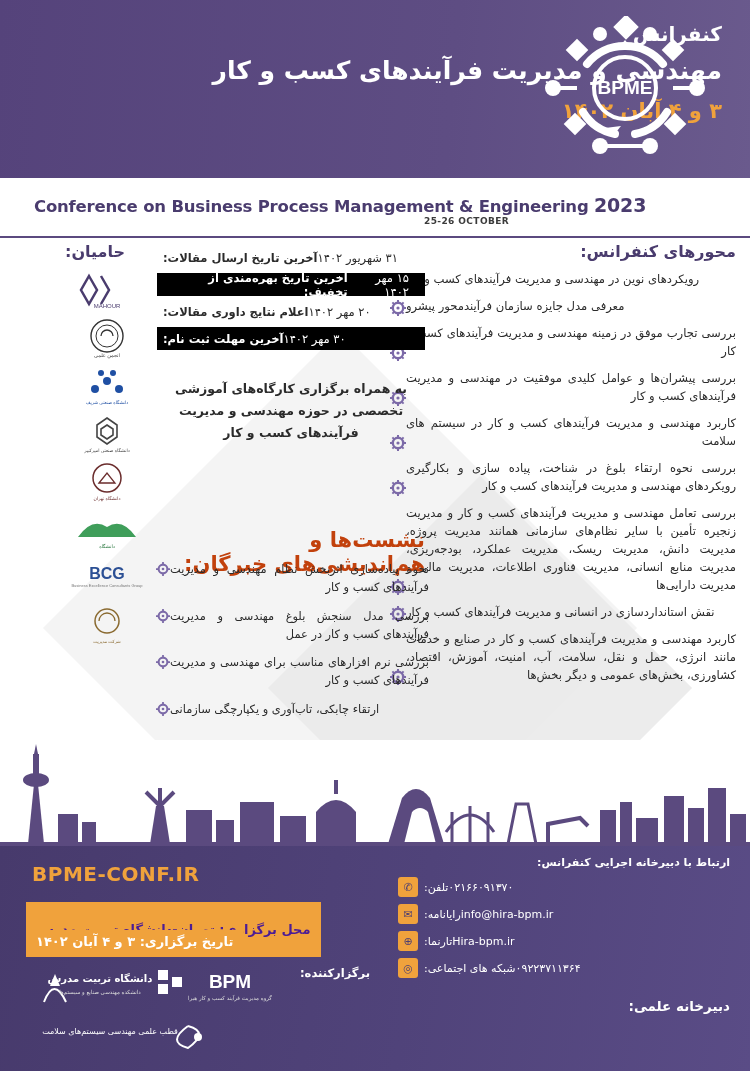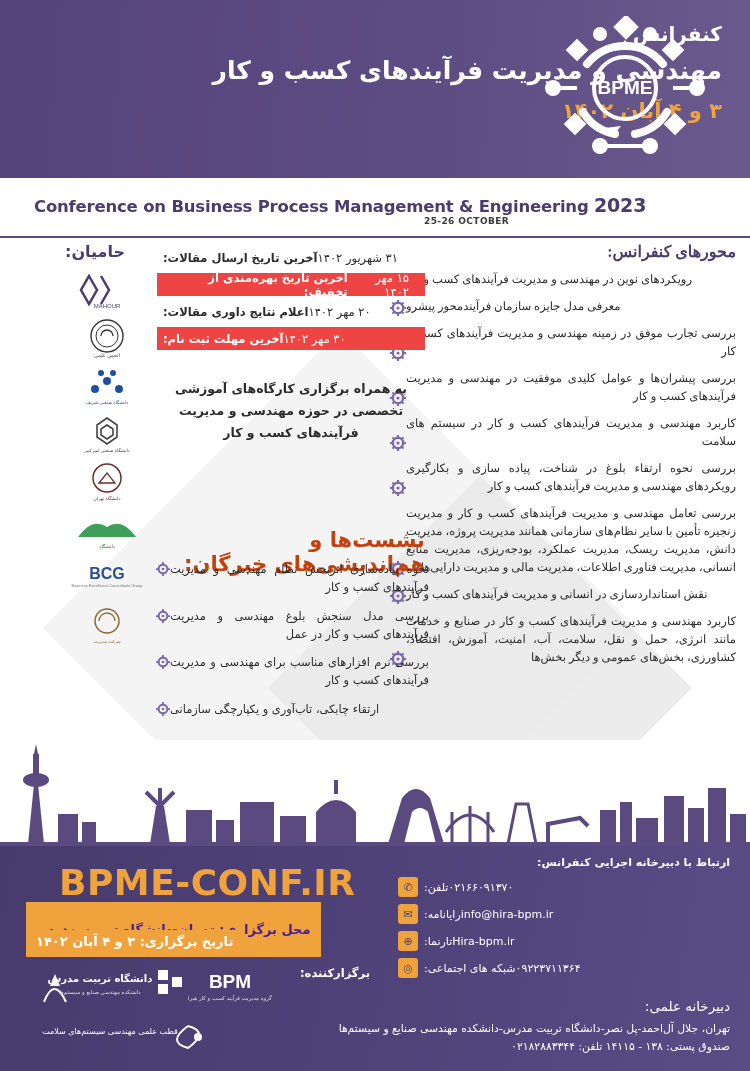--- a/index.html
+++ b/index.html
@@ -78,21 +78,20 @@
   }
   .chev1 { width: 420px; height: 420px; top: 180px; left: 130px;
            transform: rotate(45deg); background: #f2f2f2; }
   .chev2 { width: 300px; height: 300px; top: 300px; left: 330px;
            transform: rotate(45deg); background: #e9e9e9; }
 
   
   .topics {
     position: absolute; top: 4px; right: 14px;
     width: 352px;
-    font-family: Liberation Serif, serif;
   }
   .topics h2 {
     font-size: 16px; font-weight: bold; color: #4a3c6e;
     text-align: right; margin-bottom: 10px;
   }
   .topic-row {
     display: flex; flex-direction: row-reverse;
     align-items: flex-end;
     margin-bottom: 9px;
   }
@@ -120,21 +119,21 @@
     display: flex; align-items: center; justify-content: center;
   }
 
   
   .dates { position: absolute; top: 8px; left: 118px; width: 268px; }
   .date-row {
     display: flex; flex-direction: row-reverse; align-items: center;
     height: 23px; margin-bottom: 4px; padding: 0 6px;
     justify-content: flex-start;
   }
-  .date-row.hl { background: #ef4444; }
+  .date-row.hl { background: #000000; }
   .date-lbl { font-size: 11.5px; color: #2b2b2b; font-weight: bold; }
   .date-val { font-size: 11.5px; color: #2b2b2b; font-weight: normal; margin-right: 10px; }
   .date-row.hl .date-lbl, .date-row.hl .date-val { color: #ffffff; }
 
   .workshop-note {
     position: absolute; top: 140px; left: 118px; width: 268px;
     font-size: 12.5px; font-weight: bold; color: #2b2b2b;
     line-height: 1.75; text-align: center; direction: rtl;
   }
 
@@ -162,22 +161,22 @@
   
   .footer {
     position: absolute; top: 846px; left: 0;
     width: 750px; height: 225px;
     background: #4d3f73;
     background: linear-gradient(100deg, #473a6c 0%, #50437a 55%, #5a4c86 100%);
     color: #fff; overflow: hidden;
   }
   .site-url {
     position: absolute; top: 16px; left: 32px;
-    font-size: 36px; font-weight: bold; color: #f0a23c;
-    direction: ltr; letter-spacing: .5px; margin-left: 27px;
+    font-size: 20px; font-weight: bold; color: #f0a23c;
+    direction: ltr; letter-spacing: .5px;
   }
   .venue-bar {
     position: absolute; top: 56px; left: 26px;
     background: #f0a23c; color: #4c1d95; font-weight: bold;
     font-size: 13px; padding: 20px 10px; direction: rtl;
   }
   .date-bar {
     position: absolute; top: 84px; left: 26px;
     background: #f0a23c; color: #fff; font-weight: bold;
     font-size: 13px; padding: 4px 10px; direction: rtl;
@@ -201,21 +200,21 @@
   }
   .c-ico {
     width: 20px; height: 20px; background: #f0a23c; border-radius: 3px;
     display: flex; align-items: center; justify-content: center;
     color: #4d3f73; font-size: 11px; flex: 0 0 20px; margin-left: 8px;
   }
   .c-lbl { font-size: 11px; color: #fff; margin-left: 6px; }
   .c-val { font-size: 11px; color: #fff; direction: ltr; }
   .sci-title {
     position: absolute; top: 152px; right: 20px;
-    font-size: 13.5px; font-weight: normal; color: #fff; direction: rtl; text-align: center;
+    font-size: 13.5px; font-weight: bold; color: #fff; direction: rtl; text-align: center;
   }
   .sci-lines {
     position: absolute; top: 176px; right: 20px; width: 470px;
     text-align: right; direction: rtl;
   }
   .sci-lines div { font-size: 10.8px; color: #fff; margin-bottom: 5px; }
 </style>
 </head>
 <body>
 
@@ -603,18 +602,14 @@
         <span class="c-val">Hira-bpm.ir</span>
       </div>
       <div class="contact-row">
         <span class="c-ico">◎</span>
         <span class="c-lbl">شبکه های اجتماعی:</span>
         <span class="c-val">۰۹۲۲۳۷۱۱۳۶۴</span>
       </div>
     </div>
 
     <div class="sci-title">دبیرخانه علمی:</div>
-    <div class="sci-lines">
-      <div>تهران، جلال آل‌احمد-پل نصر-دانشگاه تربیت مدرس-دانشکده مهندسی صنایع و سیستم‌ها</div>
-      <div>صندوق پستی: ۱۳۸ - ۱۴۱۱۵       تلفن: ۰۲۱۸۲۸۸۳۳۴۴</div>
-    </div>
   </div>
 </div>
 
 </body></html>

